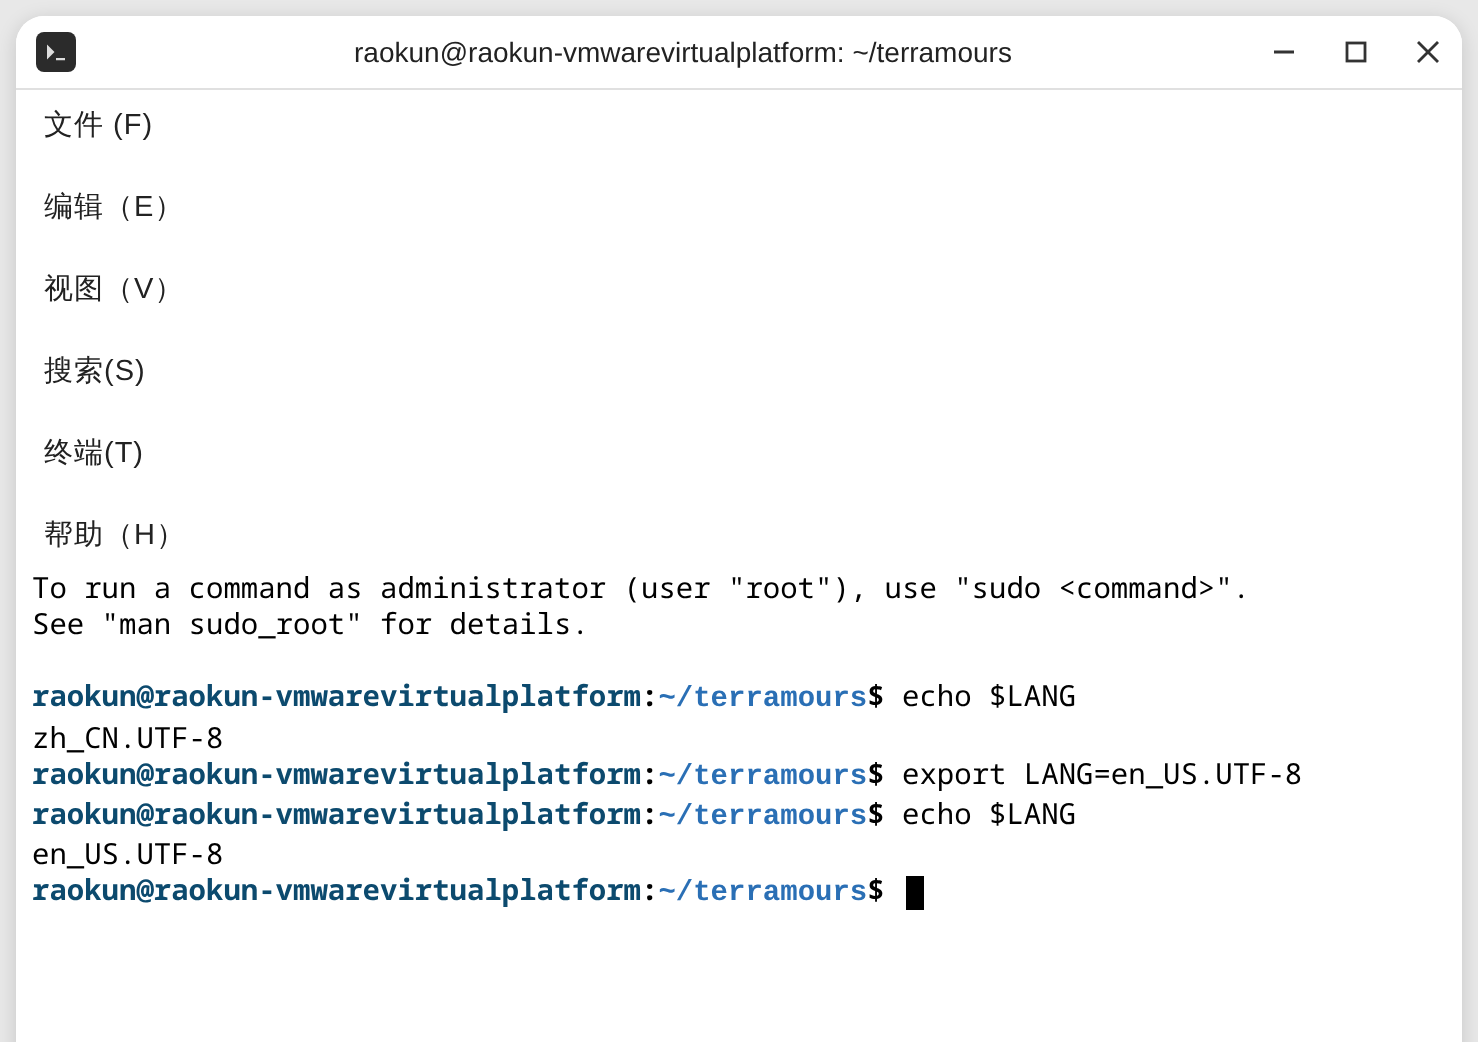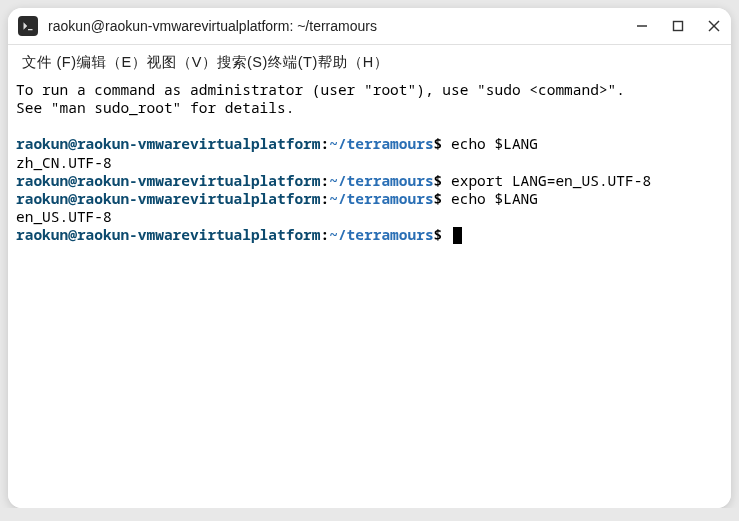--- a/index.html
+++ b/index.html
@@ -21,45 +21,47 @@
     border-bottom:1px solid #e0e0e0;
   }
   .app-icon{
     width:20px;height:20px;
     background:#2b2b2b;
     border-radius:4px;
     display:flex;align-items:center;justify-content:center;
     margin-right:10px;
   }
   .app-icon svg{width:12px;height:12px;fill:#ddd;}
-  .title-text{flex:1;font-size:14px;color:#222;}
+  .title-text{flex:1;font-size:14px;color:#222;text-align:center;}
   .win-controls{display:flex;gap:22px;align-items:center;}
   .win-btn{width:14px;height:14px;display:flex;align-items:center;justify-content:center;cursor:pointer;}
   .win-btn svg{width:12px;height:12px;stroke:#333;stroke-width:1.4;fill:none;}
   .menubar{
     display:flex;
+    gap:22px;
     padding:8px 14px 6px 14px;
     font-size:14.5px;
     color:#222;
     background:#fff;
+    flex-direction:column;
   }
   .menu-item{cursor:pointer;white-space:nowrap;letter-spacing:0.5px;}
   .terminal{
     font-family:"Noto Sans Mono","DejaVu Sans Mono","Consolas",monospace;
     font-size:14.5px;
     line-height:1.25;
     padding:2px 8px 8px 8px;
     color:#000;
     background:#fff;
     min-height:420px;
     white-space:pre;
   }
   .user{color:#0c4a6e;font-weight:bold;}
   .colon{color:#000;font-weight:bold;}
-  .path{color:#2a6fb5;font-weight:bold;}
+  .path{color:#2a6fb5;font-weight:bold;font-family:Liberation Mono, monospace;}
   .dollar{color:#000;font-weight:bold;}
   .cmd{color:#000;}
   .out{color:#000000;}
   .cursor{
     display:inline-block;
     width:9px;height:17px;
     background:#000;
     vertical-align:text-bottom;
     margin-left:2px;
   }

